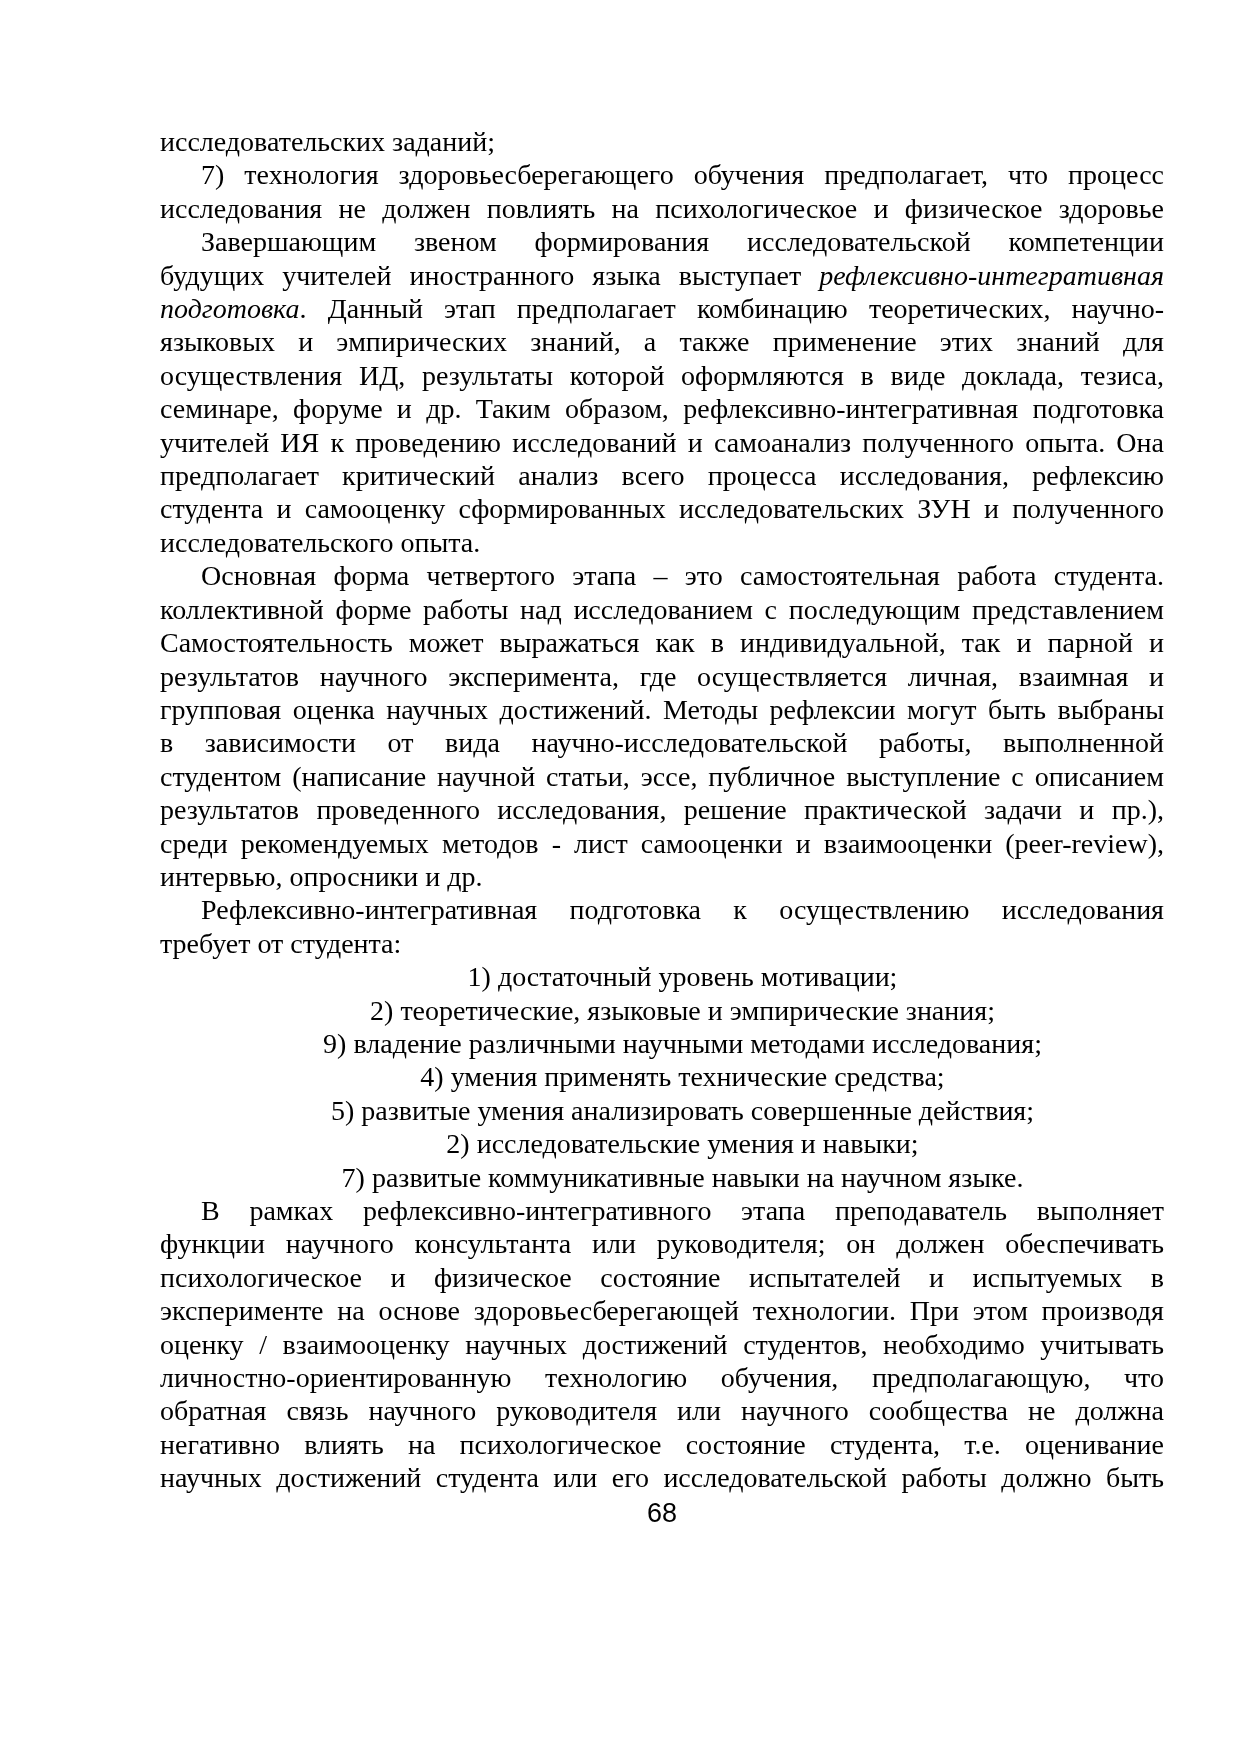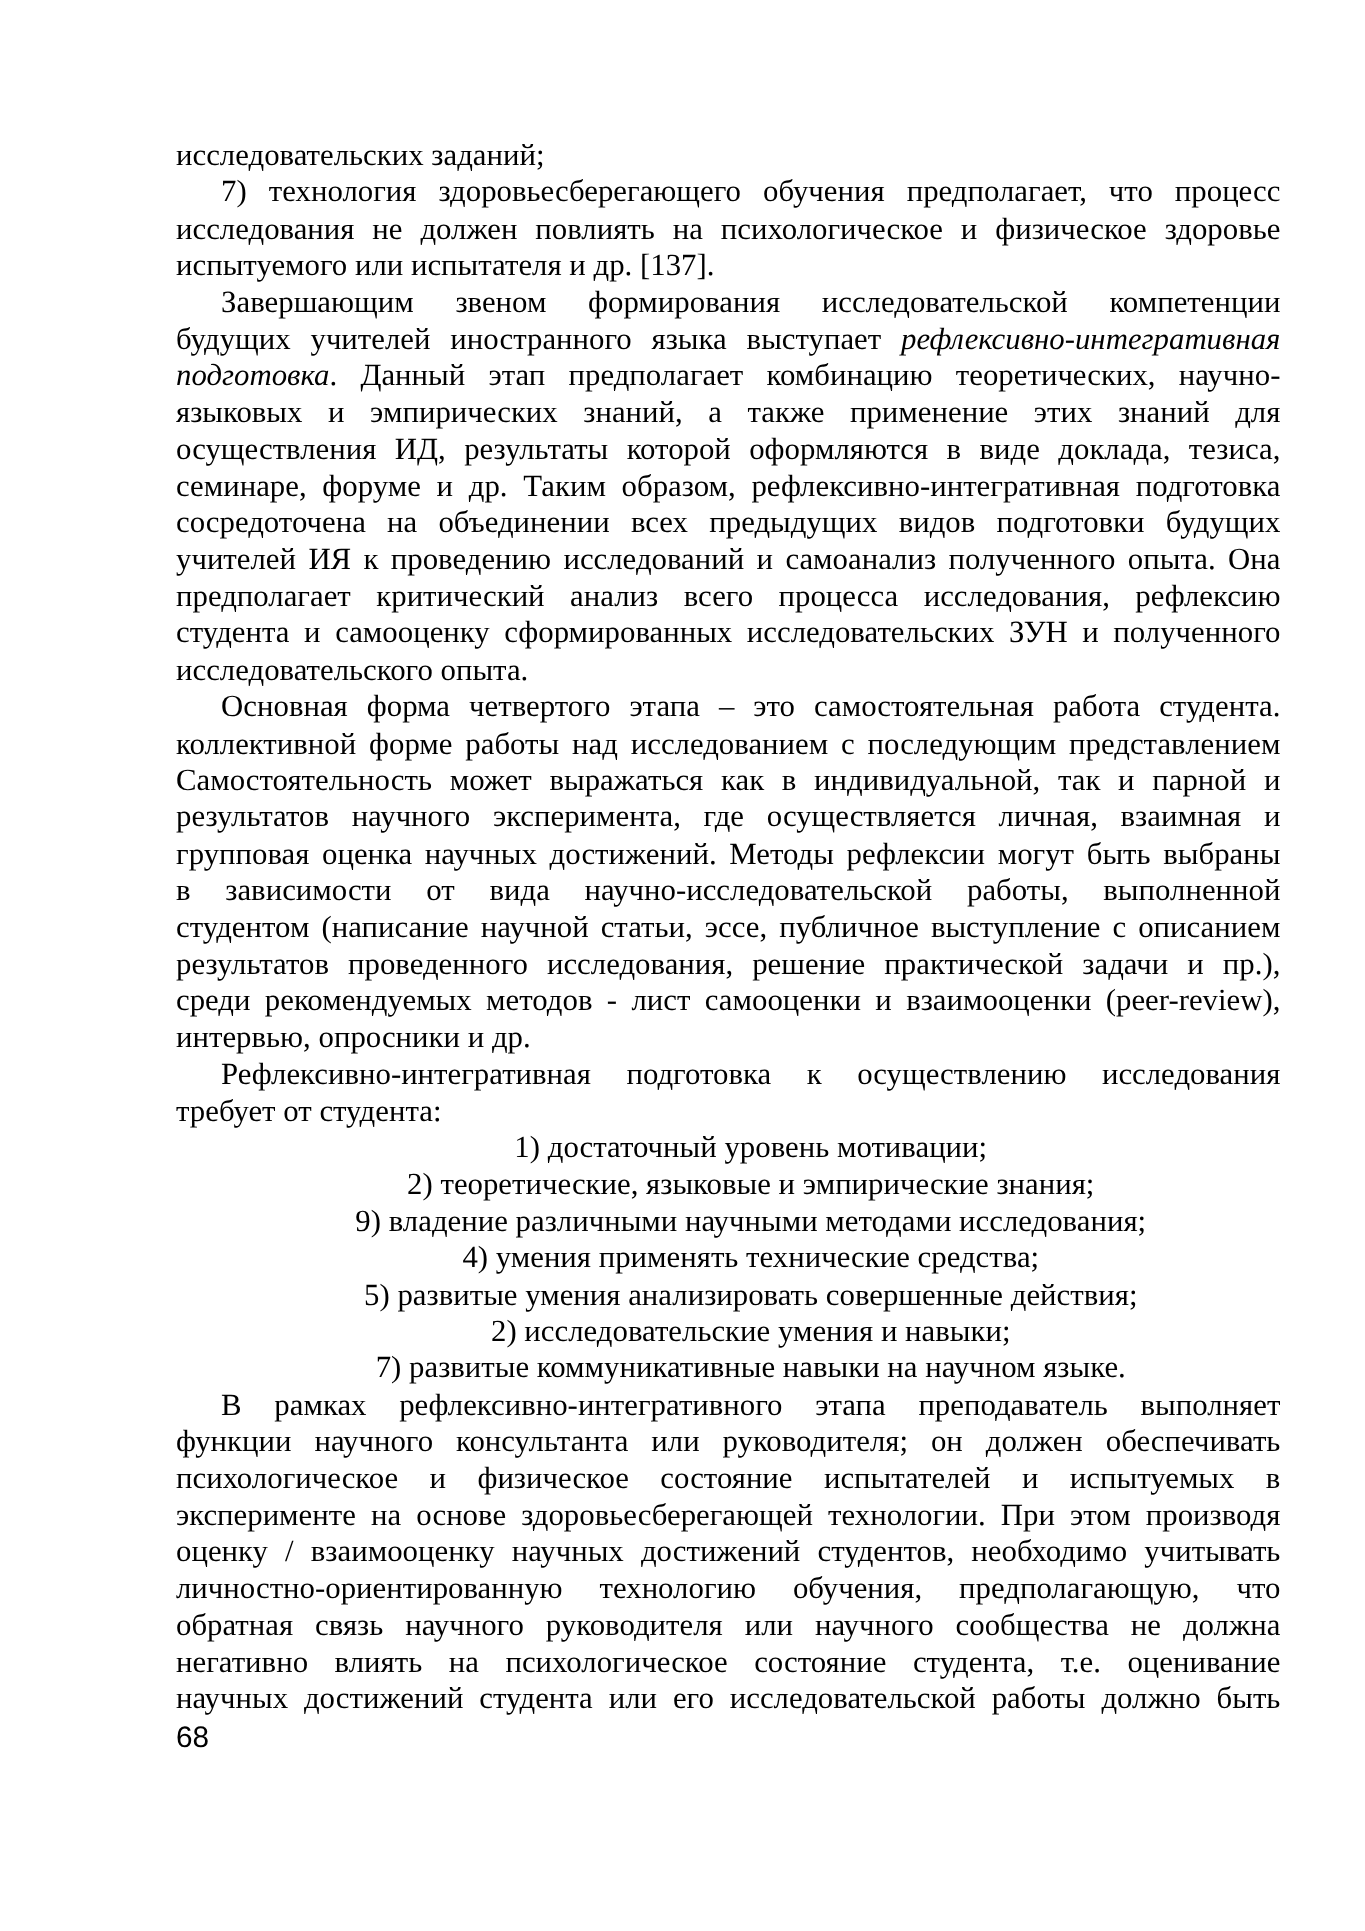--- a/index.html
+++ b/index.html
@@ -34,43 +34,42 @@
   }
   .line.indent {
     text-indent: 41px;
     text-align: center;
   }
   .italic {
     font-style: italic;
   }
   .page-number {
     width: 100%;
+    text-align: center;
     font-family: "Liberation Sans", "DejaVu Sans", sans-serif;
     font-size: 27px;
     line-height: 30px;
     margin-top: 3px;
   }
 </style>
 </head>
 <body>
 
 <div class="page">
   <div class="content">
     <div>
         <div class="line"><span>исследовательских заданий;</span></div>
         <div class="line indent justify"><span>7) технология здоровьесберегающего обучения предполагает, что процесс</span></div>
         <div class="line justify"><span>исследования не должен повлиять на психологическое и физическое здоровье</span></div>
-        <div class="line"><span>испытуемого или испытателя и др. [137].</span></div>
         <div class="line indent justify"><span>Завершающим звеном формирования исследовательской компетенции</span></div>
         <div class="line justify"><span>будущих учителей иностранного языка выступает </span><span class="italic">рефлексивно-интегративная</span></div>
         <div class="line justify"><span class="italic">подготовка</span><span>. Данный этап предполагает комбинацию теоретических, научно-</span></div>
         <div class="line justify"><span>языковых и эмпирических знаний, а также применение этих знаний для</span></div>
         <div class="line justify"><span>осуществления ИД, результаты которой оформляются в виде доклада, тезиса,</span></div>
         <div class="line justify"><span>семинаре, форуме и др. Таким образом, рефлексивно-интегративная подготовка</span></div>
-        <div class="line justify"><span>сосредоточена на объединении всех предыдущих видов подготовки будущих</span></div>
         <div class="line justify"><span>учителей ИЯ к проведению исследований и самоанализ полученного опыта. Она</span></div>
         <div class="line justify"><span>предполагает критический анализ всего процесса исследования, рефлексию</span></div>
         <div class="line justify"><span>студента и самооценку сформированных исследовательских ЗУН и полученного</span></div>
         <div class="line"><span>исследовательского опыта.</span></div>
         <div class="line indent justify"><span>Основная форма четвертого этапа – это самостоятельная работа студента.</span></div>
         <div class="line justify"><span>коллективной форме работы над исследованием с последующим представлением</span></div>
         <div class="line justify"><span>Самостоятельность может выражаться как в индивидуальной, так и парной и</span></div>
         <div class="line justify"><span>результатов научного эксперимента, где осуществляется личная, взаимная и</span></div>
         <div class="line justify"><span>групповая оценка научных достижений. Методы рефлексии могут быть выбраны</span></div>
         <div class="line justify"><span>в зависимости от вида научно-исследовательской работы, выполненной</span></div>

